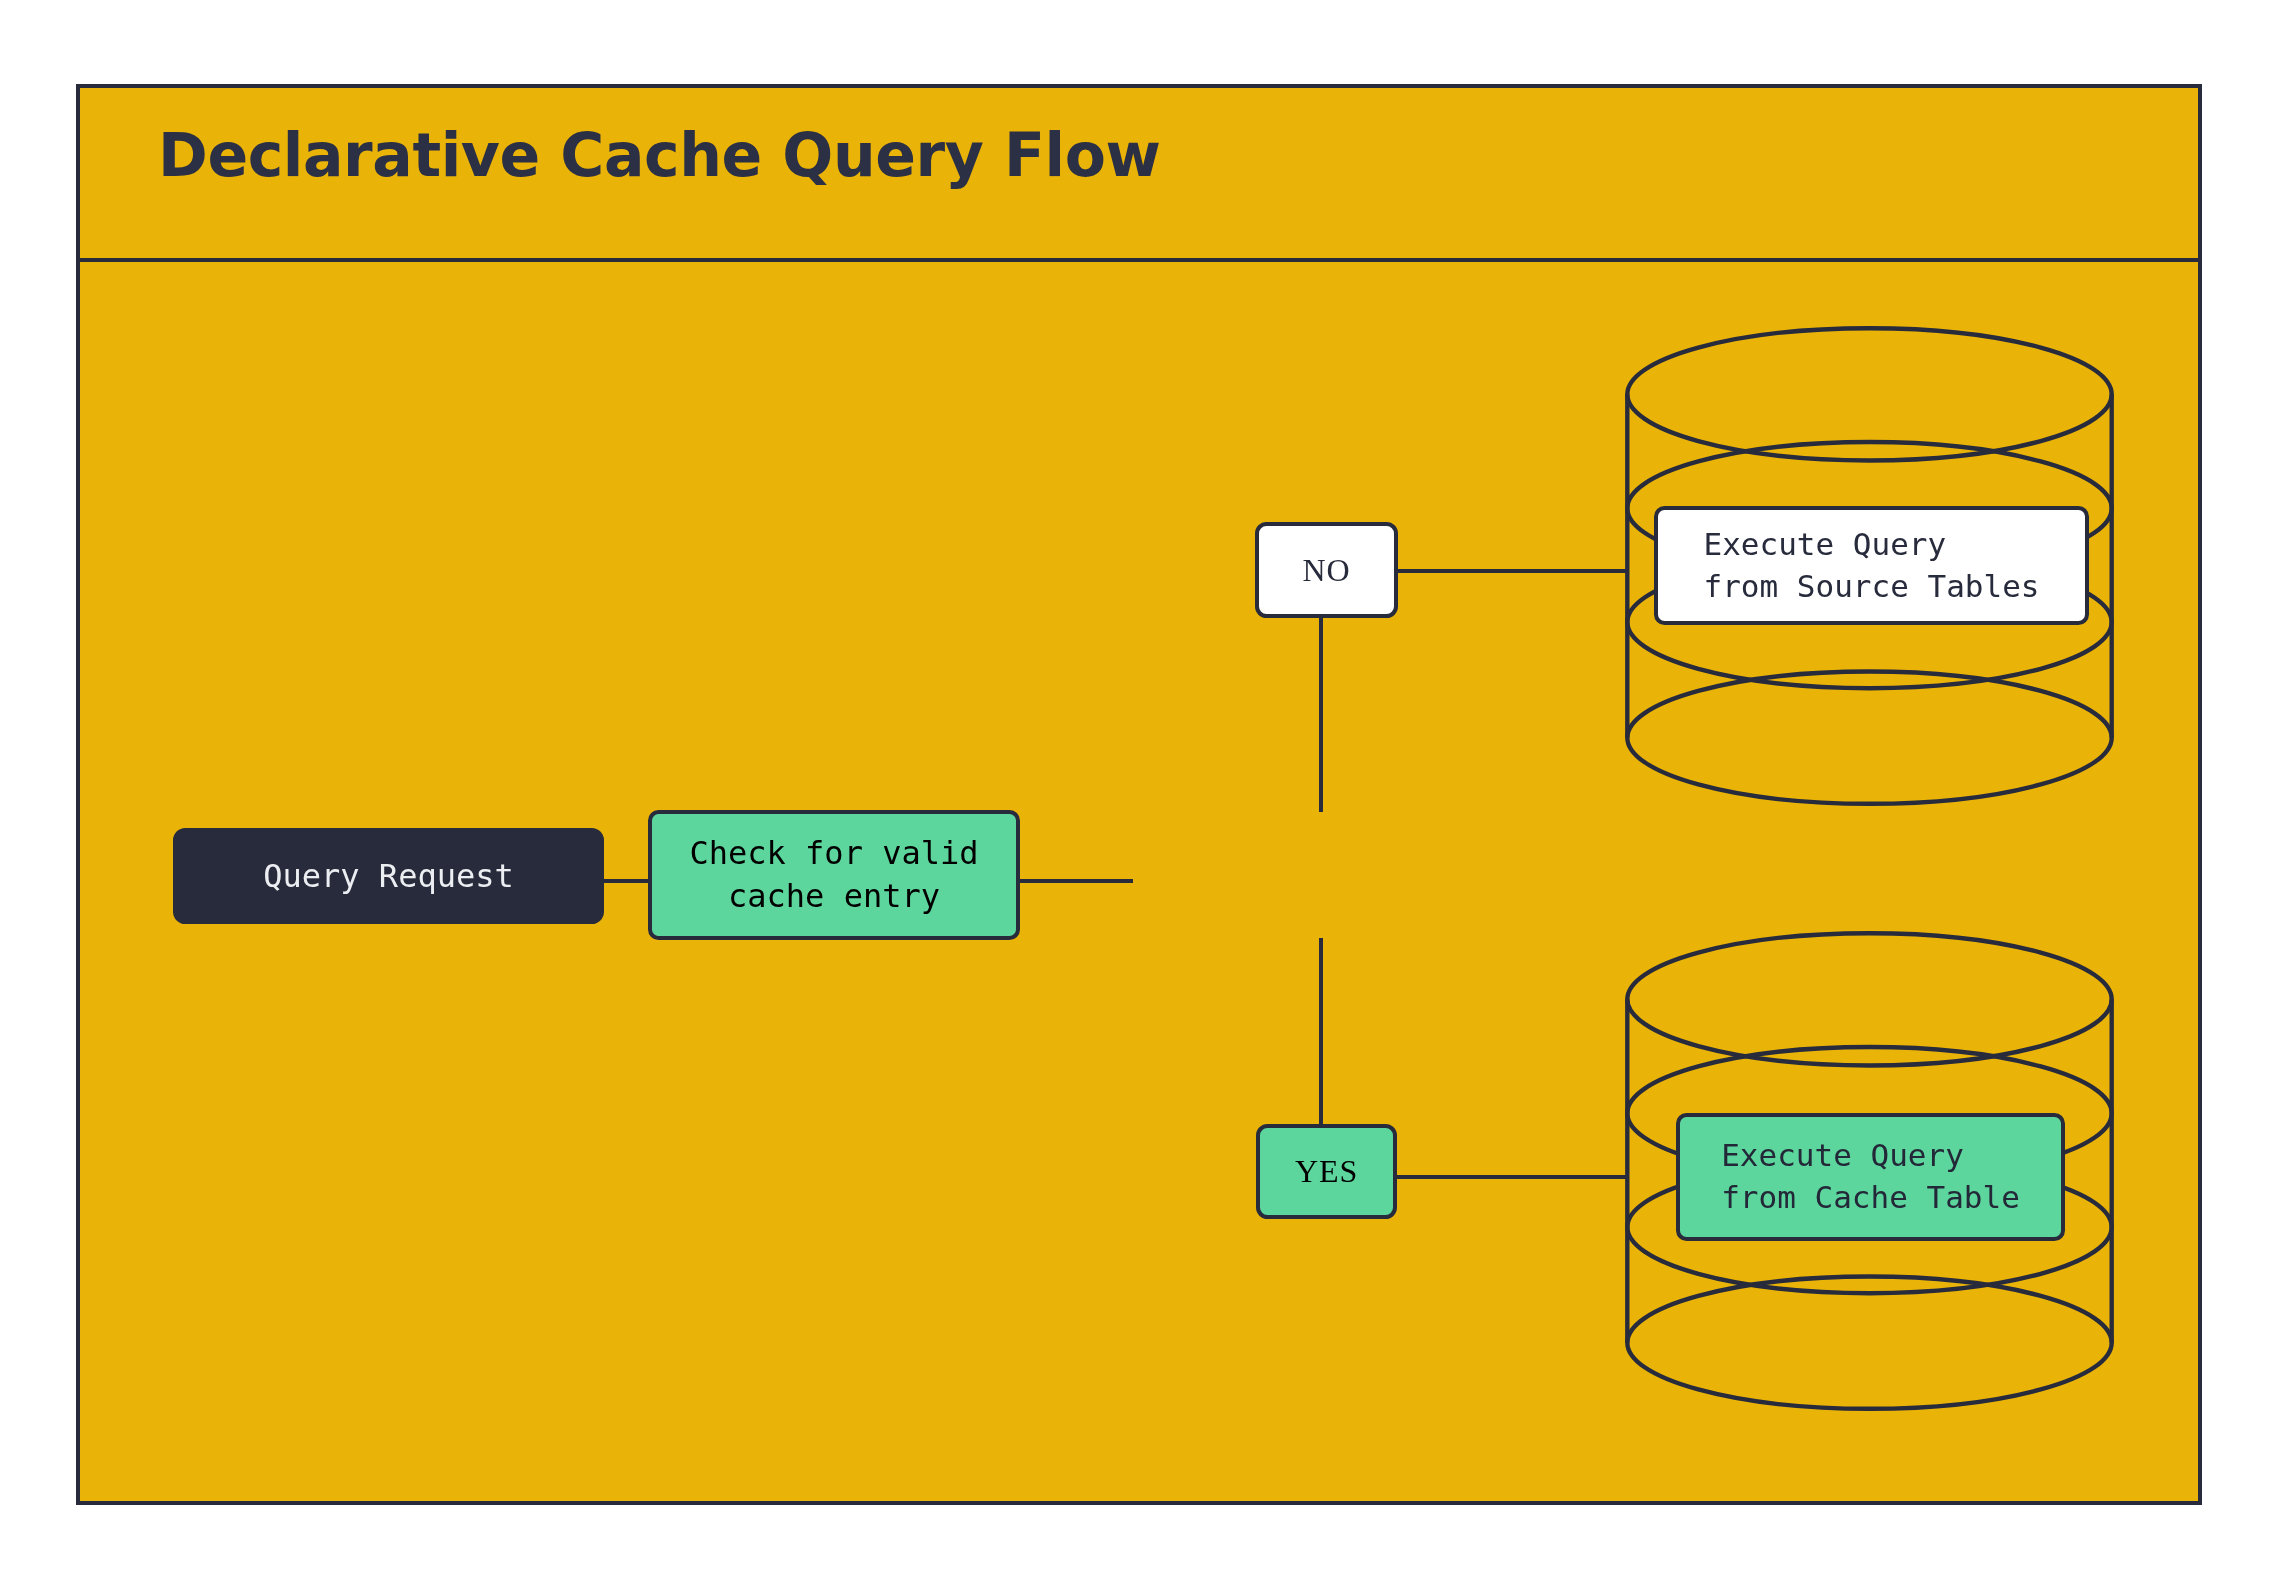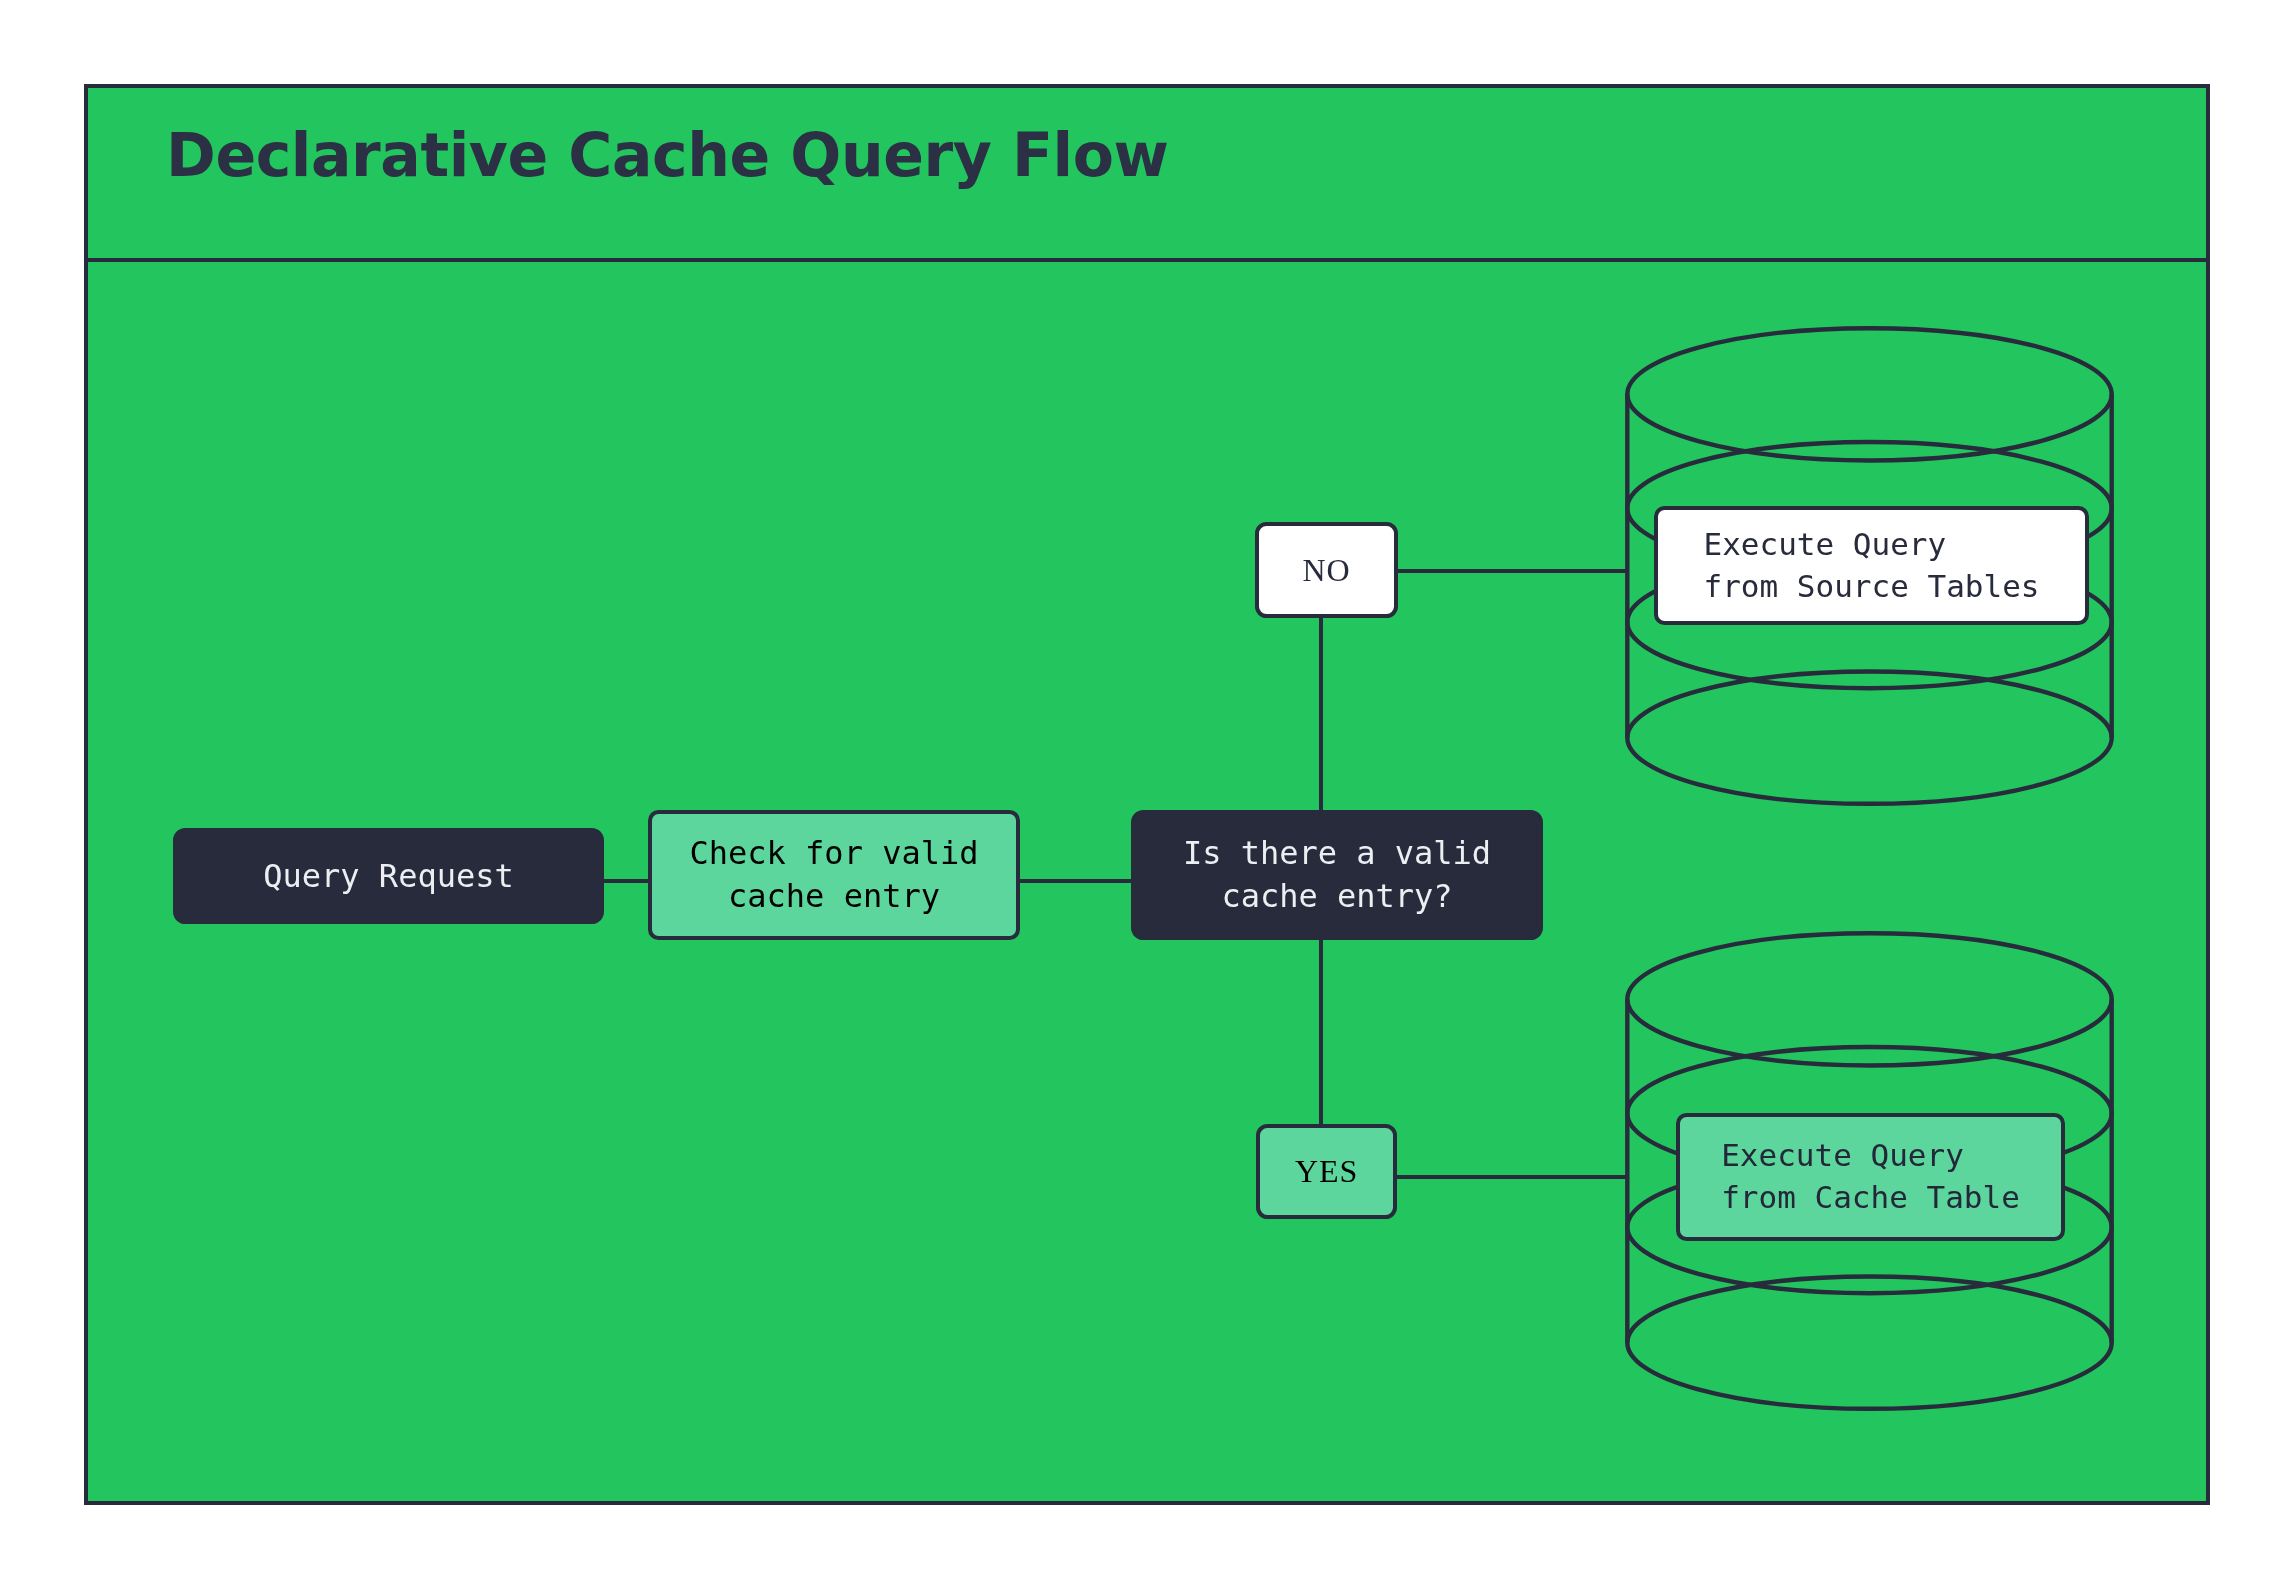--- a/index.html
+++ b/index.html
@@ -17,27 +17,27 @@
   #canvas {
     position: relative;
     width: 2295px;
     height: 1591px;
     background: #ffffff;
   }
 
   
   .frame {
     position: absolute;
-    left: 84px;
+    left: 76px;
     top: 84px;
     width: 2126px;
     height: 1421px;
     border: 4.4px solid #272b3b;
     box-sizing: border-box;
-    background: #22c55e;
+    background: #eab308;
   }
   .frame-header {
     position: absolute;
     left: 0;
     top: 0;
     width: 100%;
     height: 174px;
     border-bottom: 4.4px solid #272b3b;
     box-sizing: border-box;
   }
@@ -213,21 +213,19 @@
   </div>
 
   <div class="db-label" id="db-label-cache">Execute Query
 from Cache Table</div>
 
   <div class="node dark" id="node-query-request">Query Request</div>
 
   <div class="node green" id="node-check-cache">Check for valid
 cache entry</div>
 
-  <div class="node dark" id="node-decision">Is there a valid
-cache entry?</div>
 
   <div class="branch-label" id="label-no">NO</div>
 
   <div class="branch-label" id="label-yes">YES</div>
 
 </div>
 
 
 </body></html>

